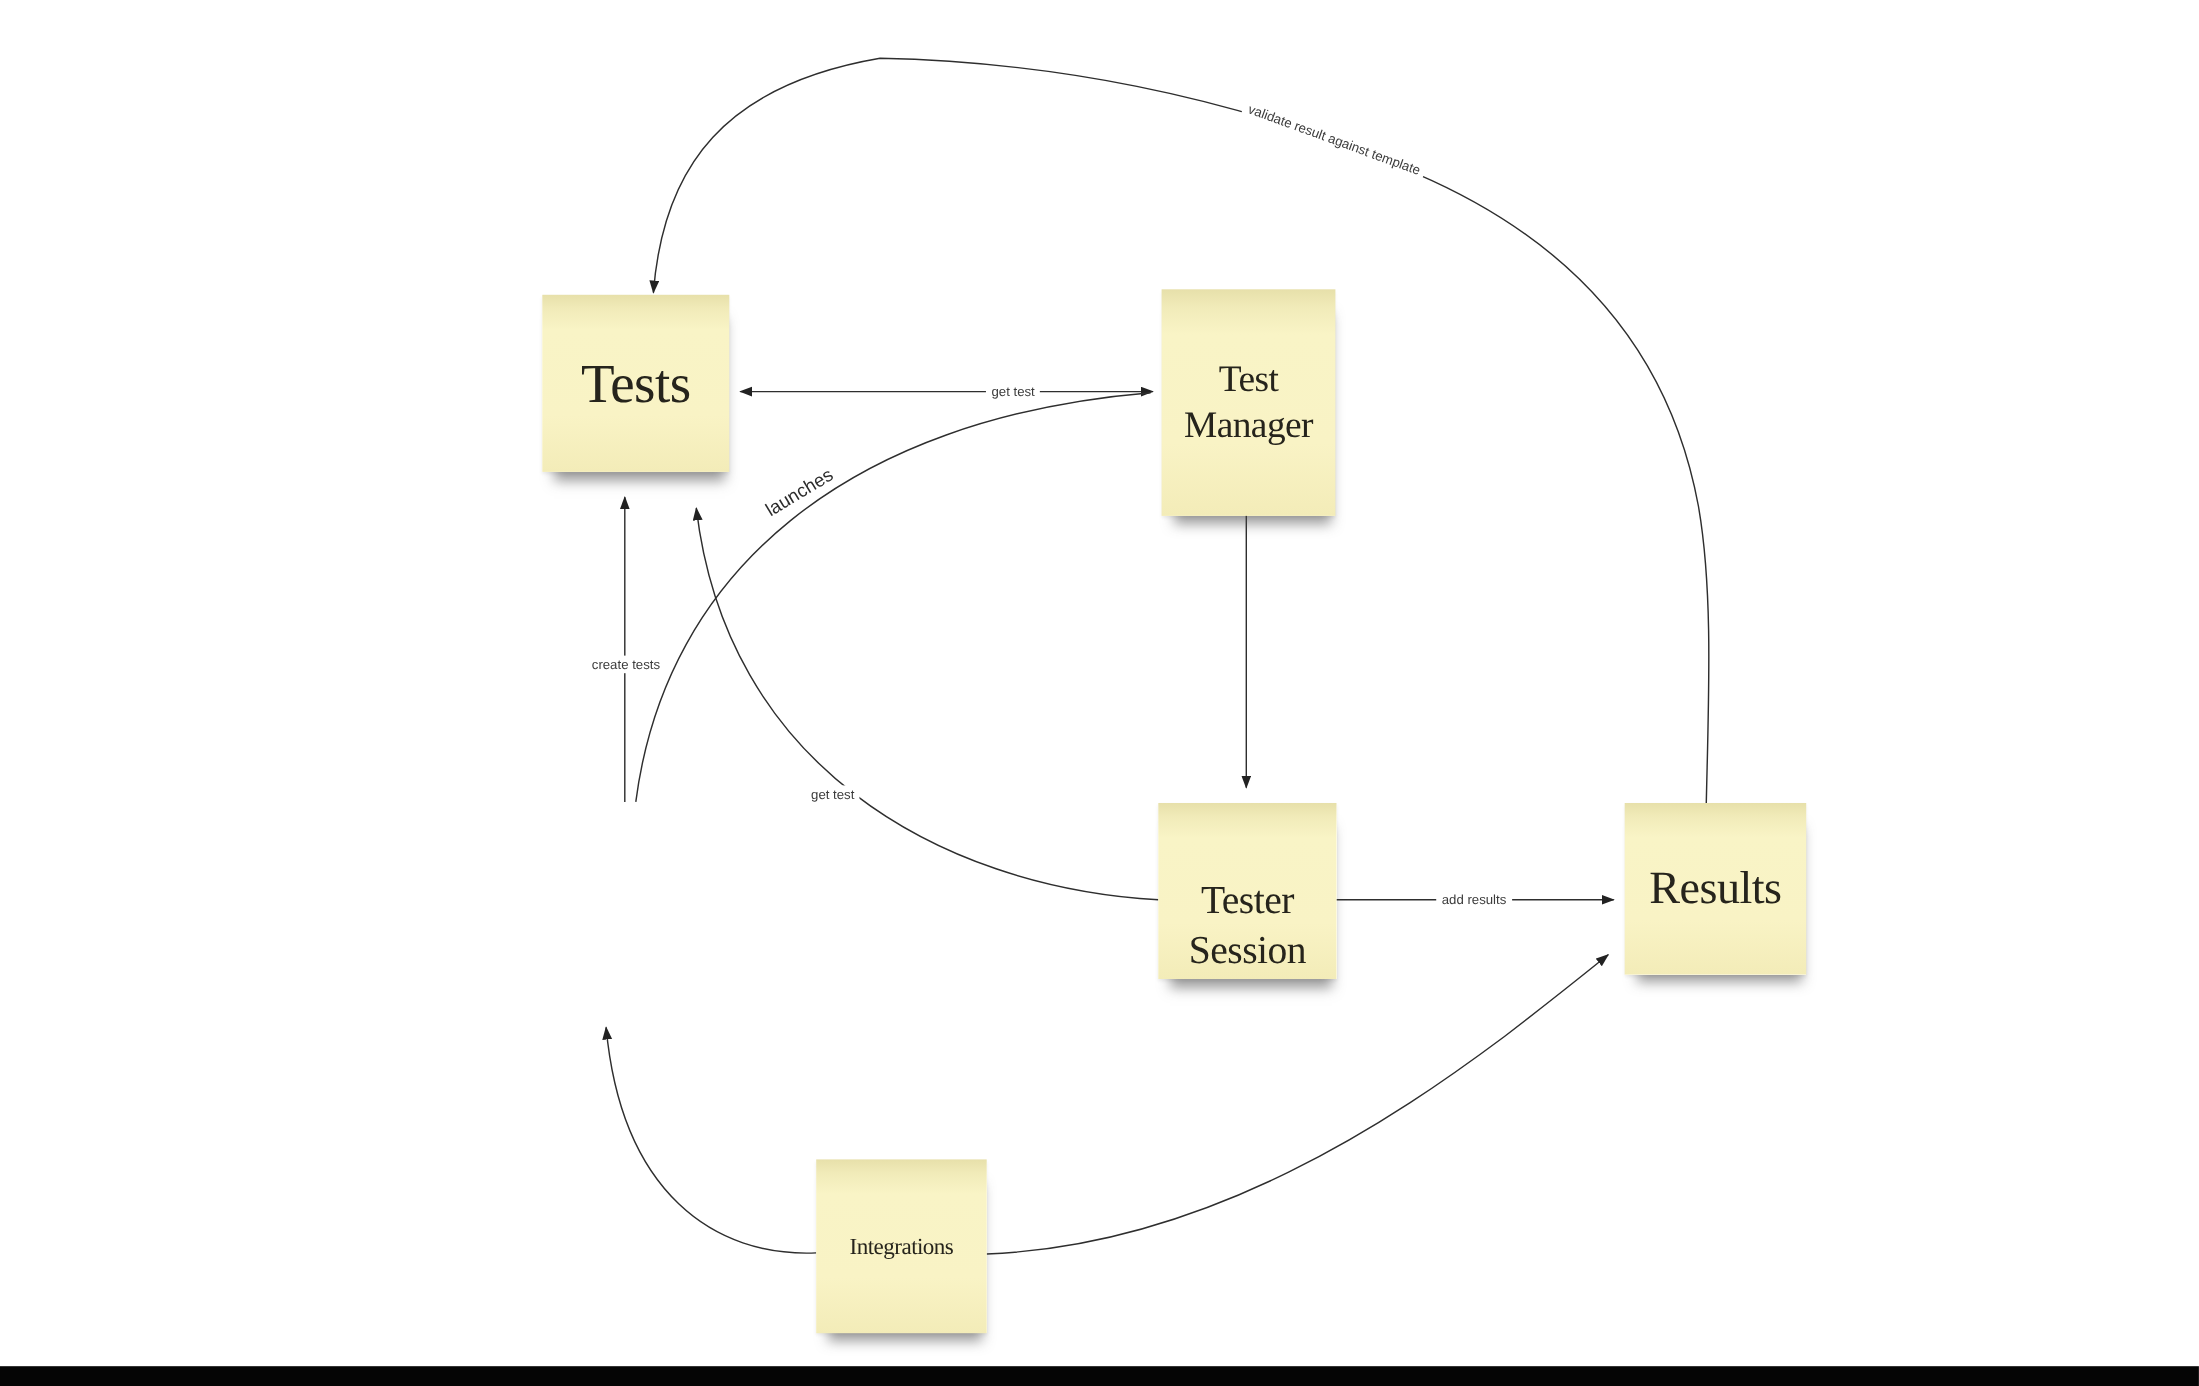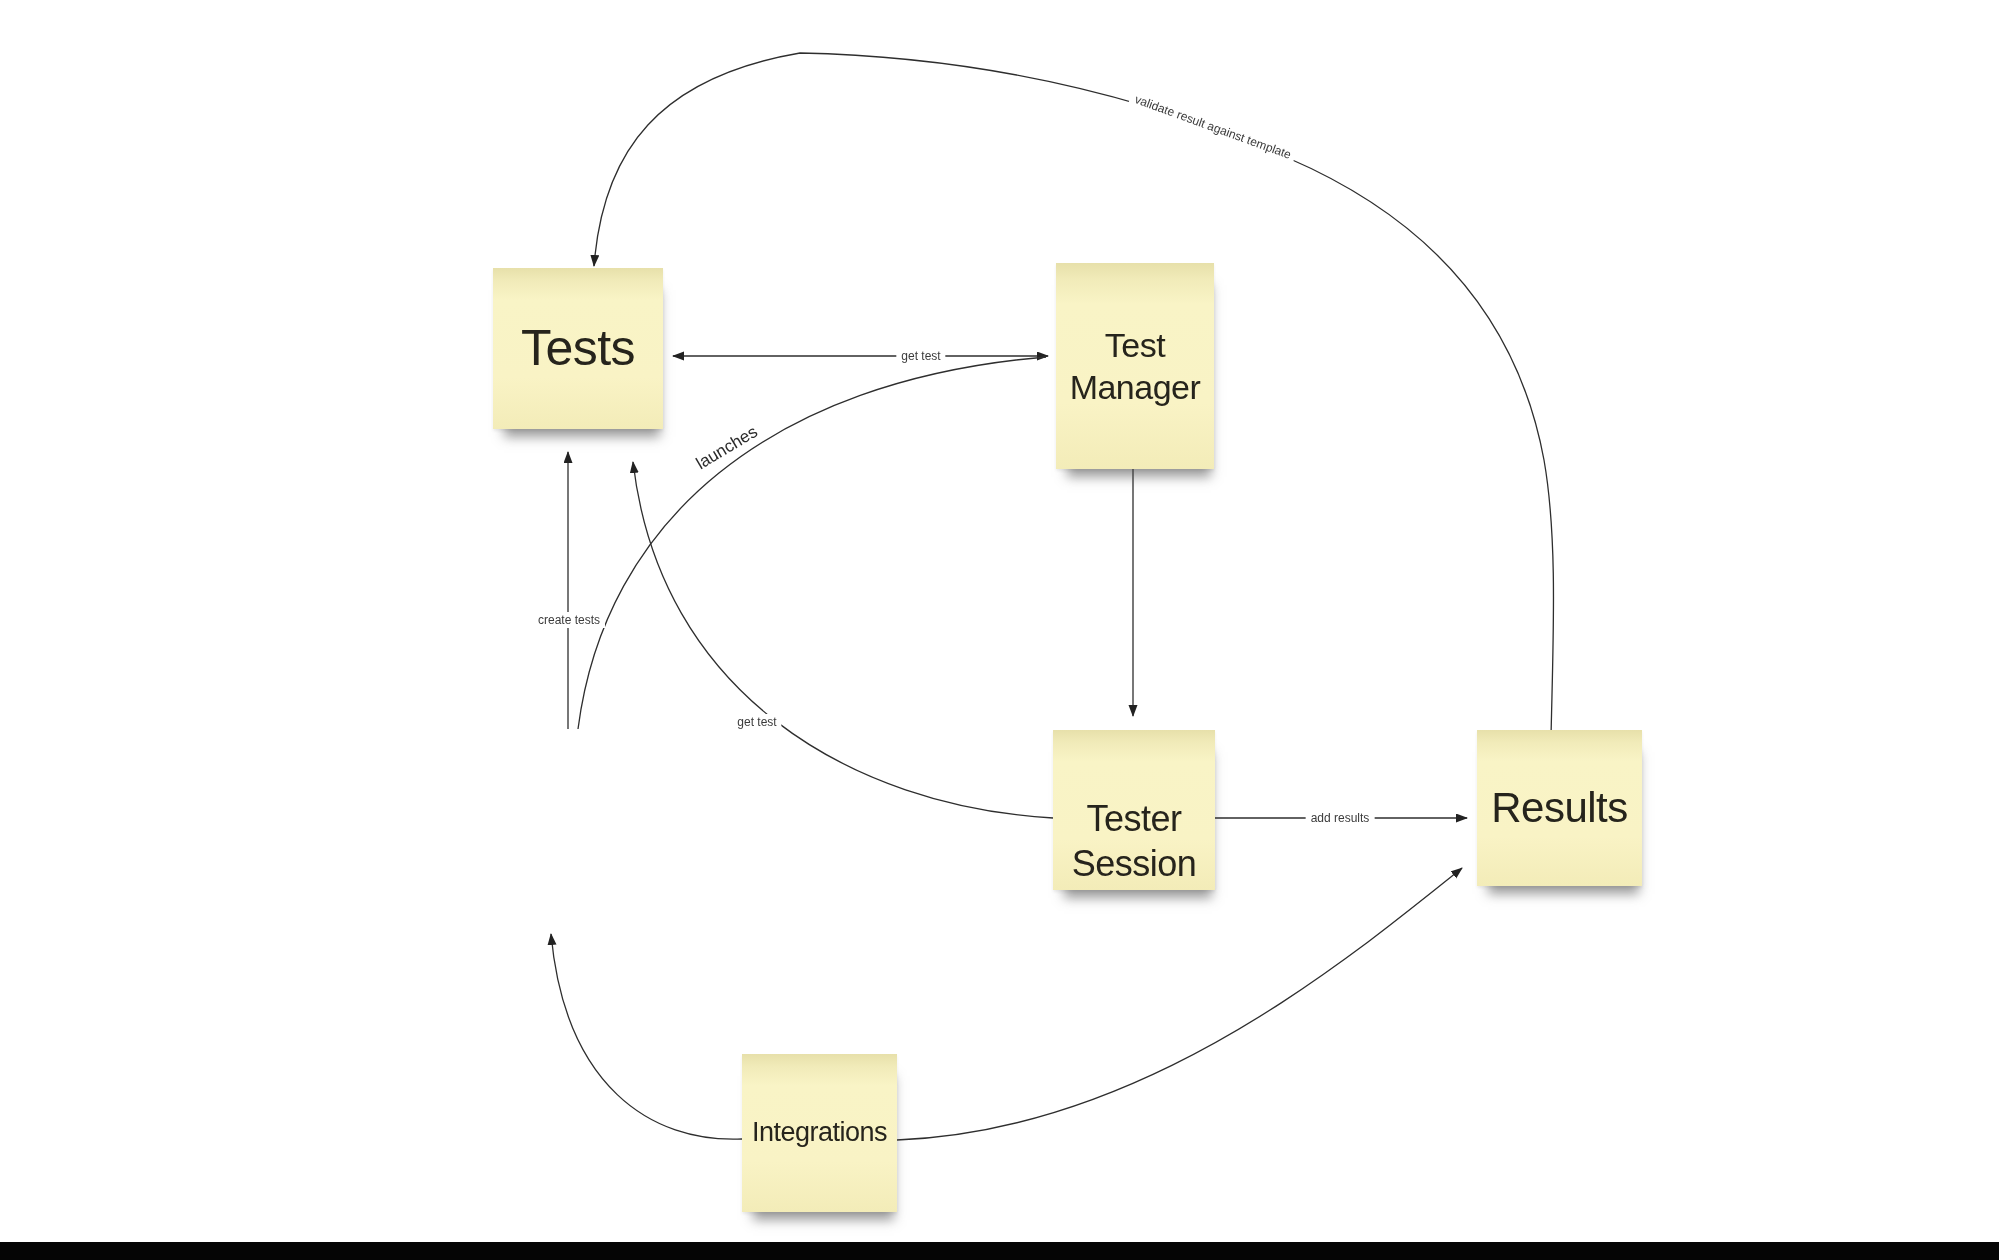--- a/index.html
+++ b/index.html
@@ -22,41 +22,42 @@
     align-items: center;
     justify-content: center;
     text-align: center;
     color: #26241c;
     letter-spacing: -0.5px;
     line-height: 1.25;
     background: linear-gradient(180deg, #e7e0aa 0%, #f1ebb9 8%, #f9f4c6 20%, #f9f3c5 68%, #f3ecb8 100%);
     box-shadow: 4px 15px 11px -7px rgba(75,75,75,0.55), 0 2px 3px rgba(0,0,0,0.07);
     padding: 4px;
     box-sizing: border-box;
+    font-family: Liberation Serif, serif;
   }
   .note-tests        { left: 493px;  top: 268px; width: 170px; height: 161px; font-size: 50px; }
   .note-test-manager { left: 1056px; top: 263px; width: 158px; height: 206px; font-size: 34px; }
   .note-test-launching { left: 489px; top: 729px; width: 161px; height: 162px; font-size: 31px; }
   .note-tester-session { left: 1053px; top: 730px; width: 162px; height: 160px; font-size: 36px; align-items: flex-end; }
   .note-results      { left: 1477px; top: 730px; width: 165px; height: 156px; font-size: 42px; }
-  .note-integrations { left: 742px;  top: 1054px; width: 155px; height: 158px; font-size: 27px; white-space: nowrap; }
+  .note-integrations { left: 742px;  top: 1054px; width: 155px; height: 158px; font-size: 21px; white-space: nowrap; }
 
   .edge-label {
     position: absolute;
     transform: translate(-50%, -50%);
     background: #ffffff;
     color: #3b3b3b;
     font-size: 12px;
     padding: 1px 5px;
     white-space: nowrap;
   }
   .lbl-get-test-top   { left: 921px;  top: 356px; }
   .lbl-launches       { left: 727px;  top: 448px; font-size: 17px; color: #2b2b2b;
                         transform: translate(-50%, -50%) rotate(-31deg); }
-  .lbl-create-tests   { left: 569px;  top: 620px; }
+  .lbl-create-tests   { left: 569px;  top: 604px; }
   .lbl-get-test-lower { left: 757px;  top: 722px; }
   .lbl-add-results    { left: 1340px; top: 818px; }
   .lbl-validate       { left: 1213px; top: 127px;
                         transform: translate(-50%, -50%) rotate(20deg); }
 
   #bottom-bar {
     position: absolute;
     left: 0; bottom: 0;
     width: 100%; height: 18px;
     background: #050505;

